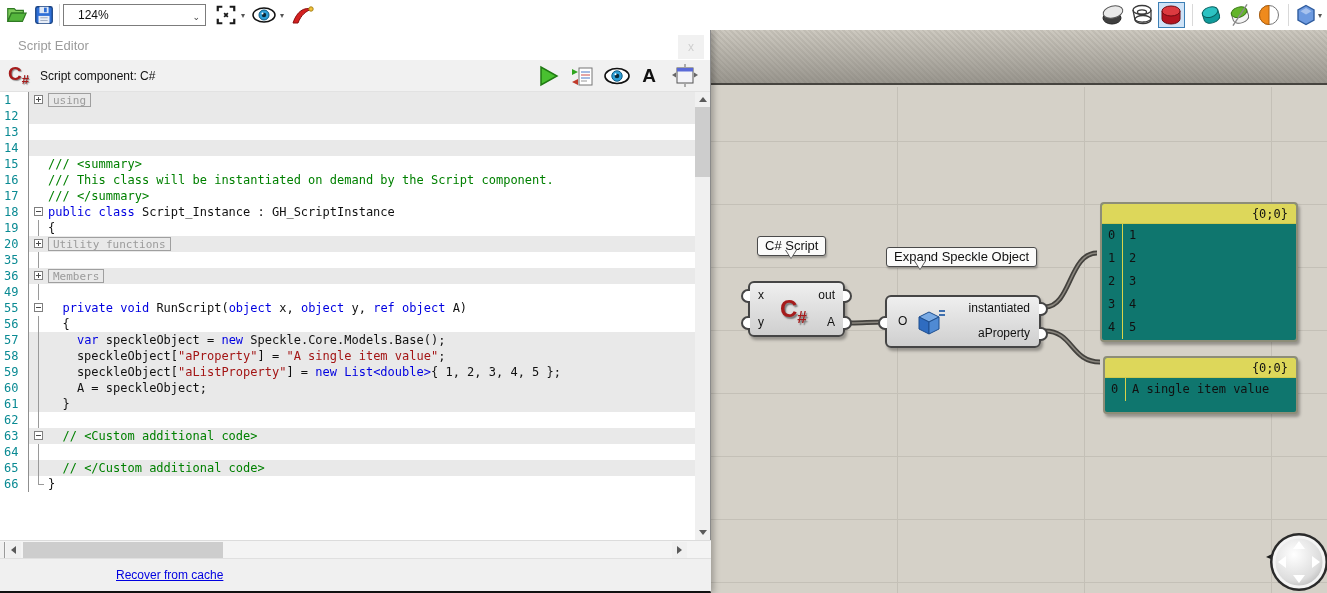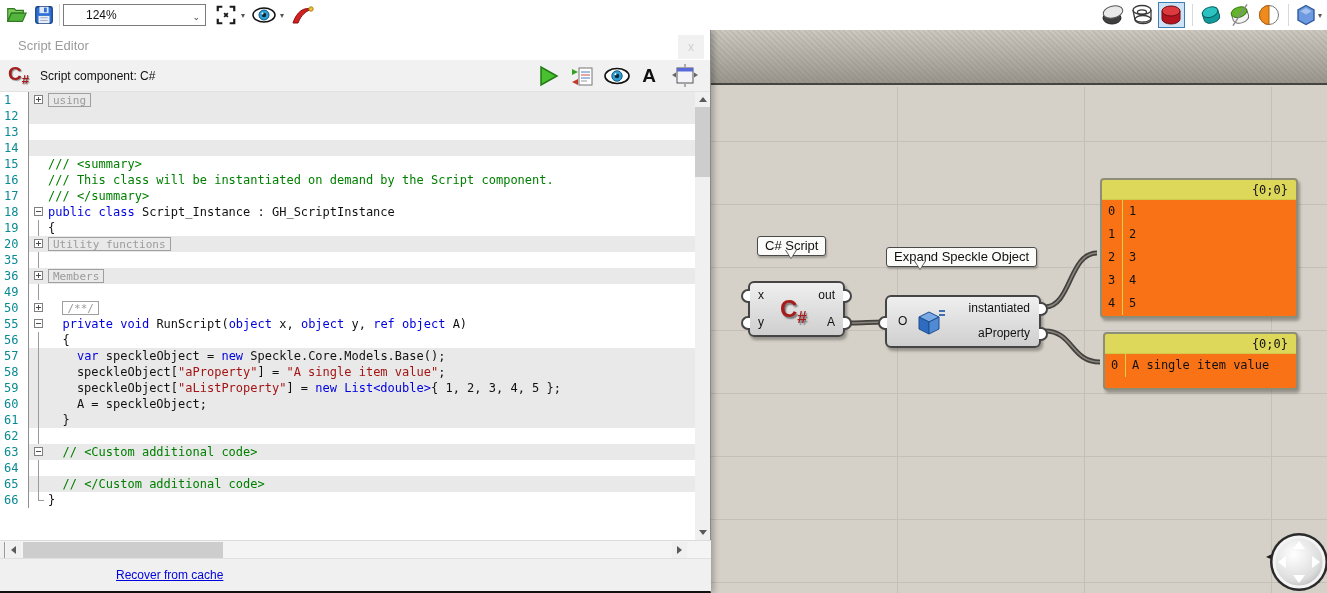--- a/index.html
+++ b/index.html
@@ -3,21 +3,21 @@
 <meta charset="utf-8">
 <style>
   * { margin:0; padding:0; box-sizing:border-box; }
   html,body { width:1327px; height:593px; overflow:hidden; font-family:"Liberation Sans",sans-serif; background:#fff; }
   #stage { position:relative; width:1327px; height:593px; background:#fff; }
 
   
   #toolbar { position:absolute; left:0; top:0; width:1327px; height:30px; background:#fff; z-index:40; }
   .tbtn { position:absolute; top:3px; width:24px; height:24px; display:flex; align-items:center; justify-content:center; }
   .caret { position:absolute; top:12px; width:8px; height:8px; color:#555; font-size:8px; line-height:8px; }
-  #zoom-combo { position:absolute; left:63px; top:4px; width:143px; height:22px; border:1px solid #7c7c7c; background:#fff; font-size:12px; color:#111; display:flex; align-items:center; padding-left:22px; }
+  #zoom-combo { position:absolute; left:63px; top:4px; width:143px; height:22px; border:1px solid #7c7c7c; background:#fff; font-size:12px; color:#111; display:flex; align-items:center; padding-left:14px; }
   #zoom-combo .chev { position:absolute; right:5px; top:7px; color:#444; font-size:9px; }
   .tsep { position:absolute; top:4px; width:1px; height:22px; background:#d9d9d9; }
   .sel-ind { position:absolute; top:2px; width:27px; height:26px; background:#cfe3f7; border:1px solid #3c7fb5; }
 
   
   #canvas { position:absolute; left:711px; top:30px; width:616px; height:563px; background:#d5d1c8; overflow:hidden; }
   #hatch { position:absolute; left:0; top:0; right:0; height:55px;
     background: linear-gradient(to bottom, rgba(205,201,192,0) 0%, rgba(110,107,100,0.55) 100%),
       repeating-linear-gradient(45deg, #cdc9c0 0 2px, #c2beb5 2px 4px);
     border-bottom:2px solid #46443f; }
@@ -32,21 +32,21 @@
   .pin.l { border-radius:8px 0 0 8px; border-right:none; left:-9px; }
   .pin.r { border-radius:0 8px 8px 0; border-left:none; right:-9px; }
   .pin-label { position:absolute; font-size:12px; color:#111; }
 
   .balloon { position:absolute; background:#fbfbfa; border:1px solid #4a4a4a; border-radius:3px; font-size:13px; color:#111; padding:1px 7px 2px 7px; box-shadow:1px 2px 2px rgba(0,0,0,0.25); z-index:6; white-space:nowrap; }
   .balloon:after { content:""; position:absolute; bottom:-8px; left:28px; border:5px solid transparent; border-top:8px solid #fbfbfa; }
   .balloon:before { content:""; position:absolute; bottom:-10px; left:27px; border:6px solid transparent; border-top:9px solid #4a4a4a; }
 
   #done-bar { position:absolute; background:#3d3d3c; color:#fff; font-size:13px; text-align:center; border-radius:0 0 5px 5px; padding-top:1px; z-index:4; box-shadow:2px 3px 3px rgba(0,0,0,0.3); }
 
-  .panel { position:absolute; background:#f97316; border:2px solid #8d8d78; border-radius:4px; box-shadow:2px 3px 3px rgba(0,0,0,0.3); z-index:5; font-family:"DejaVu Sans Mono",monospace; font-size:12px; color:#111; overflow:hidden; }
+  .panel { position:absolute; background:#0f766e; border:2px solid #8d8d78; border-radius:4px; box-shadow:2px 3px 3px rgba(0,0,0,0.3); z-index:5; font-family:"DejaVu Sans Mono",monospace; font-size:12px; color:#111; overflow:hidden;margin-top:24px; }
   .p-head { height:20px; background:#ddd75a; border-bottom:1px solid #cfc94e; text-align:right; padding:3px 8px 0 0; }
   .p-row { display:flex; height:23px; line-height:23px; }
   .p-idx { width:21px; padding-left:6px; flex:none; border-right:1px solid #d9d348; }
   .p-val { padding-left:6px; white-space:nowrap; }
 
   
   #navball { position:absolute; left:553px; top:499px; width:66px; height:66px; z-index:7; }
 
   
   #dialog { position:absolute; left:0; top:30px; width:711px; height:563px; background:#fff; border-right:1px solid #8a8a8a; border-bottom:2px solid #111; box-shadow:3px 0 6px rgba(0,0,0,0.25); z-index:30; }
@@ -425,27 +425,20 @@
             <span class="fold-box plus"></span>
           </div>
           <div class="txt"><span class="codebox">Members</span></div>
         </div>
         <div class="row">
           <div class="ln">49</div>
           <div class="gut fline"></div>
           <div class="txt"></div>
         </div>
         <div class="row">
-          <div class="ln">50</div>
-          <div class="gut">
-            <span class="fold-box plus"></span>
-          </div>
-          <div class="txt">  <span class="codebox">/**/</span></div>
-        </div>
-        <div class="row">
           <div class="ln">55</div>
           <div class="gut">
             <span class="fold-box"></span>
           </div>
           <div class="txt"><span class="seg-pl">  </span><span class="seg-kw">private void</span><span class="seg-pl"> RunScript(</span><span class="seg-kw">object</span><span class="seg-pl"> x, </span><span class="seg-kw">object</span><span class="seg-pl"> y, </span><span class="seg-kw">ref object</span><span class="seg-pl"> A)</span></div>
         </div>
         <div class="row">
           <div class="ln">56</div>
           <div class="gut fline"></div>
           <div class="txt"><span class="seg-pl">  {</span></div>

